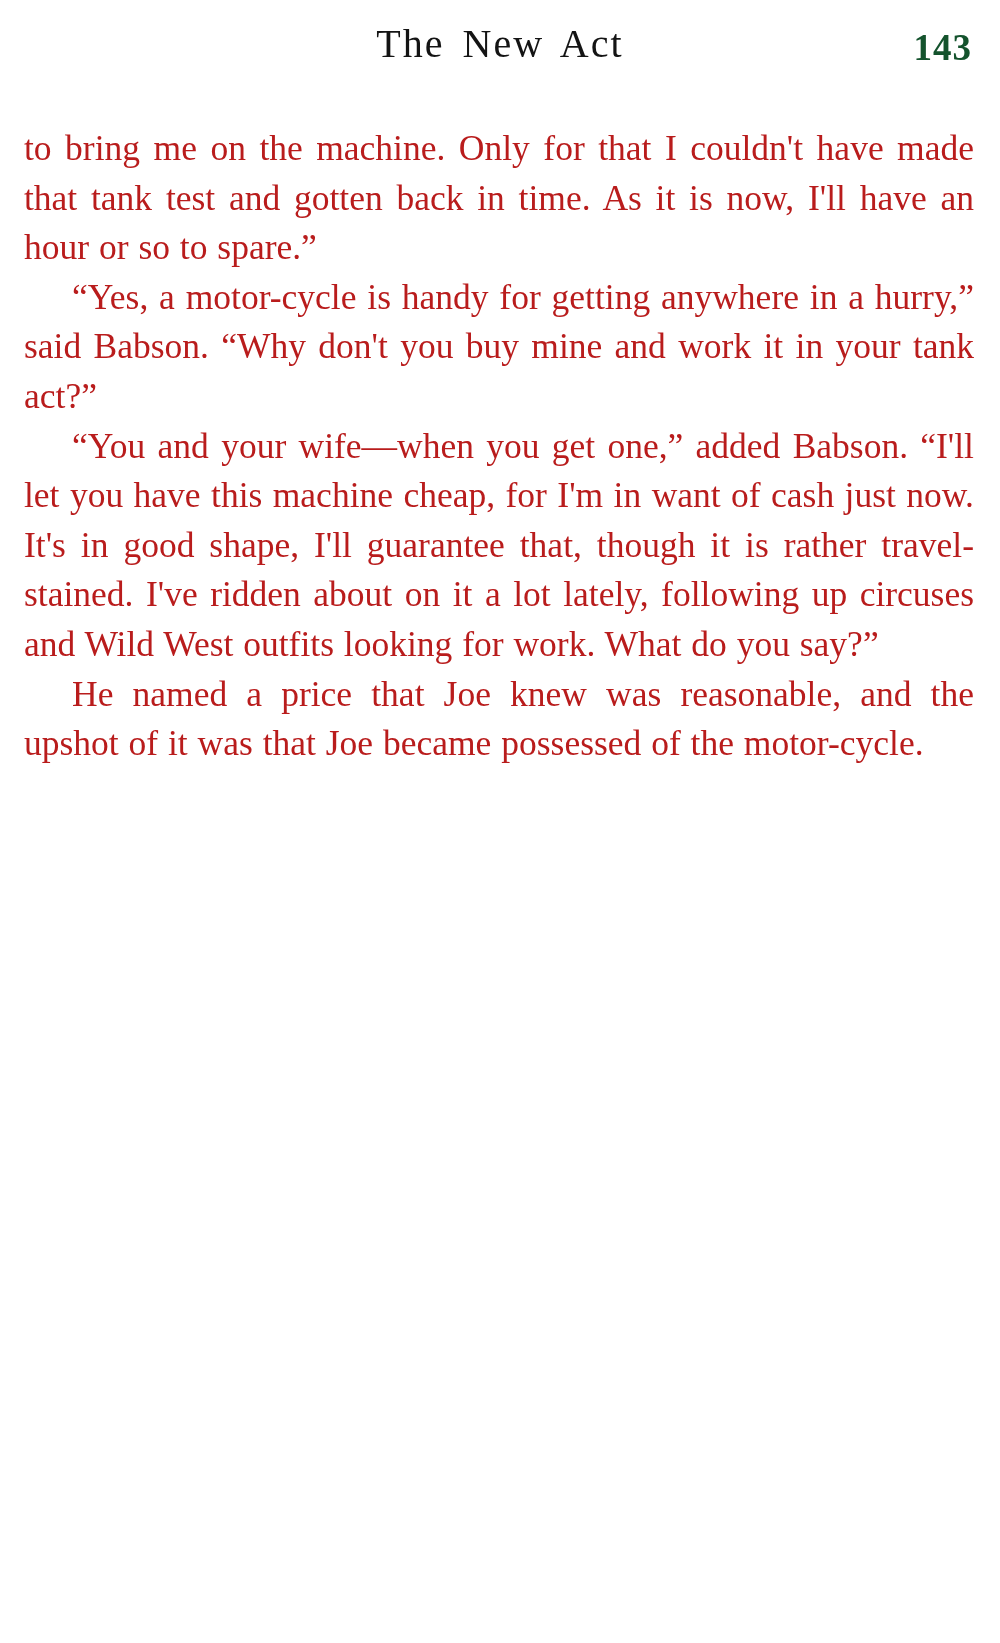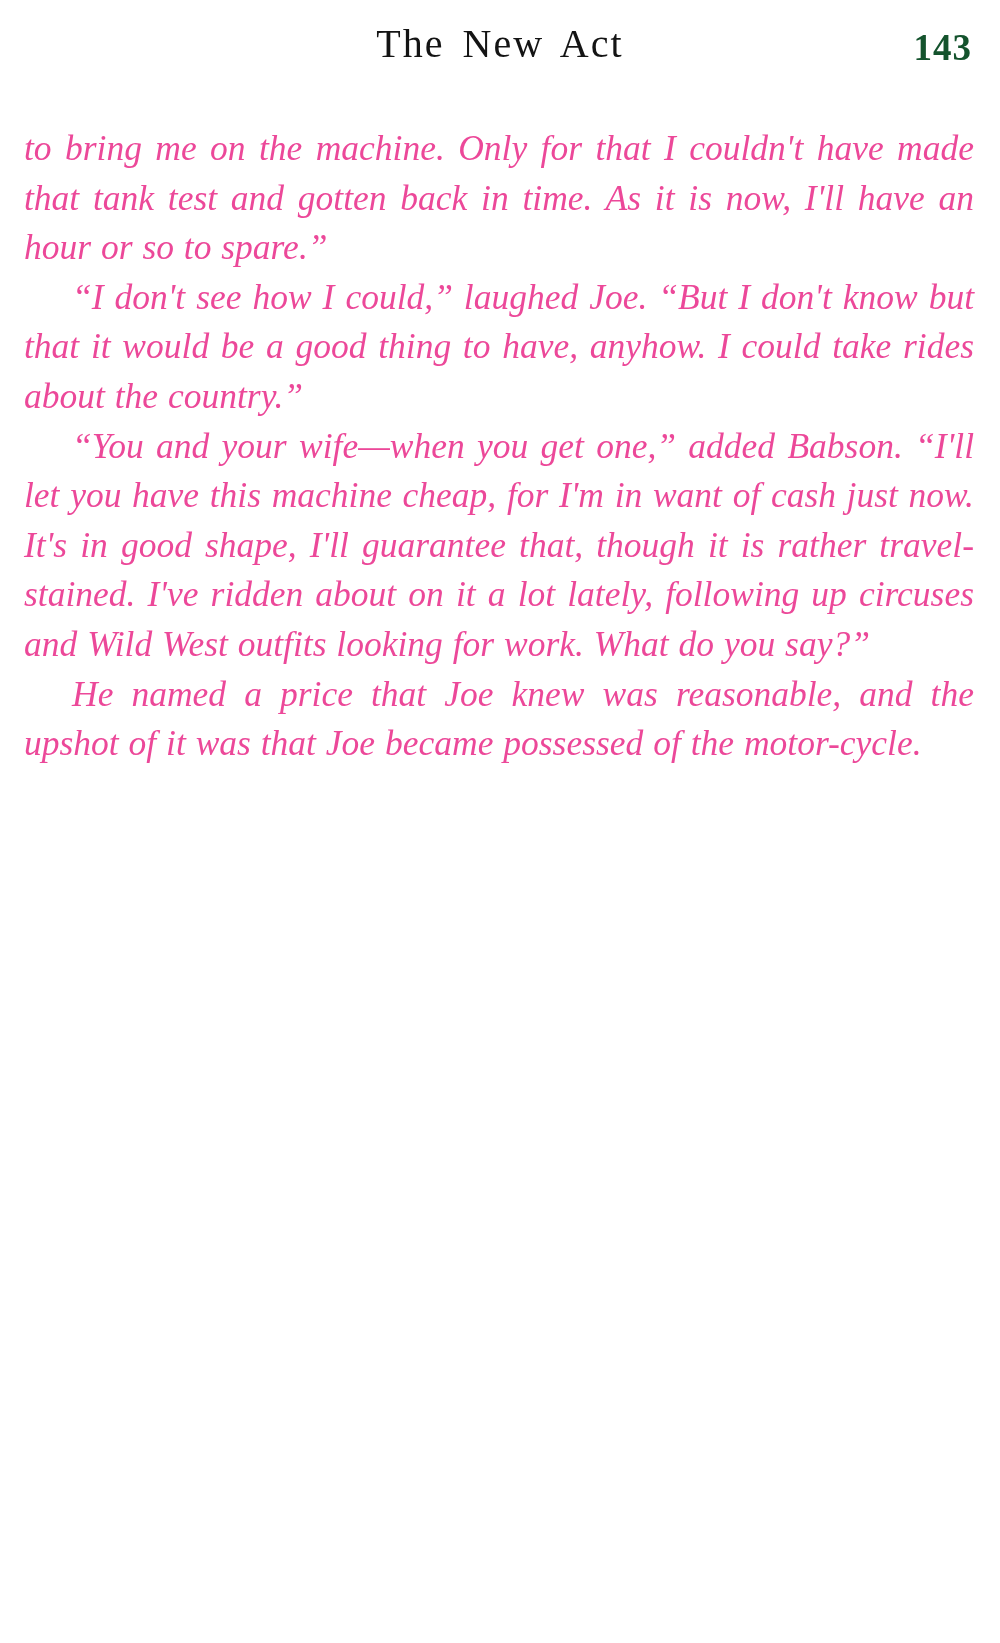--- a/index.html
+++ b/index.html
@@ -48,23 +48,22 @@
     font-weight: bold;
     letter-spacing: 1px;
     color: #14532d;
   }
   .body-text {
     padding: 0 26px 0 24px;
     font-size: 35.5px;
     line-height: 49.6px;
     text-align: justify;
     text-justify: inter-word;
-    color: #ec4899;
+    color: #b91c1c;
     word-spacing: 1px;
-    font-style: italic;
   }
   .body-text p {
     margin: 0;
     text-indent: 48px;
   }
   .body-text p.noindent {
     text-indent: 0;
   }
   
   .body-text, .head-title, .head-folio {
@@ -76,18 +75,18 @@
 
 <div class="page">
 
   <div class="running-head">
     <div class="head-title">The New Act</div>
     <div class="head-folio">143</div>
   </div>
 
   <div class="body-text">
     <p class="noindent">to bring me on the machine.  Only for that I couldn't have made that tank test and gotten back in time.  As it is now, I'll have an hour or so to spare.”</p>
-    <p>“I don't see how I could,” laughed Joe.  “But I don't know but that it would be a good thing to have, anyhow.  I could take rides about the country.”</p>
+    <p>“Yes, a motor-cycle is handy for getting anywhere in a hurry,” said Babson.  “Why don't you buy mine and work it in your tank act?”</p>
     <p>“You and your wife—when you get one,” added Babson.  “I'll let you have this machine cheap, for I'm in want of cash just now.  It's in good shape, I'll guarantee that, though it is rather travel-stained.  I've ridden about on it a lot lately, following up circuses and Wild West outfits looking for work.  What do you say?”</p>
     <p>He named a price that Joe knew was reasonable, and the upshot of it was that Joe became possessed of the motor-cycle.</p>
   </div>
 
 </div>
 
 </body></html>

